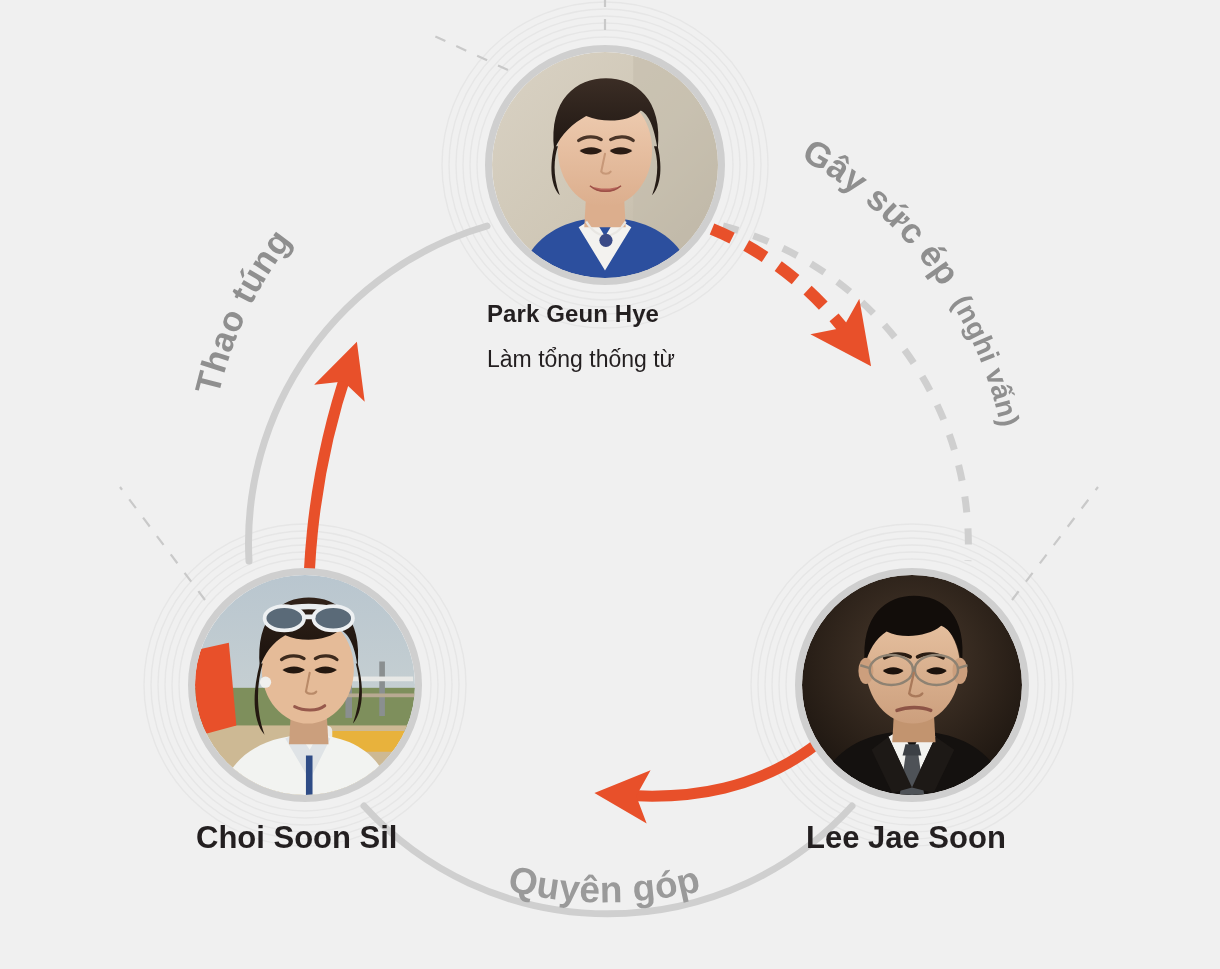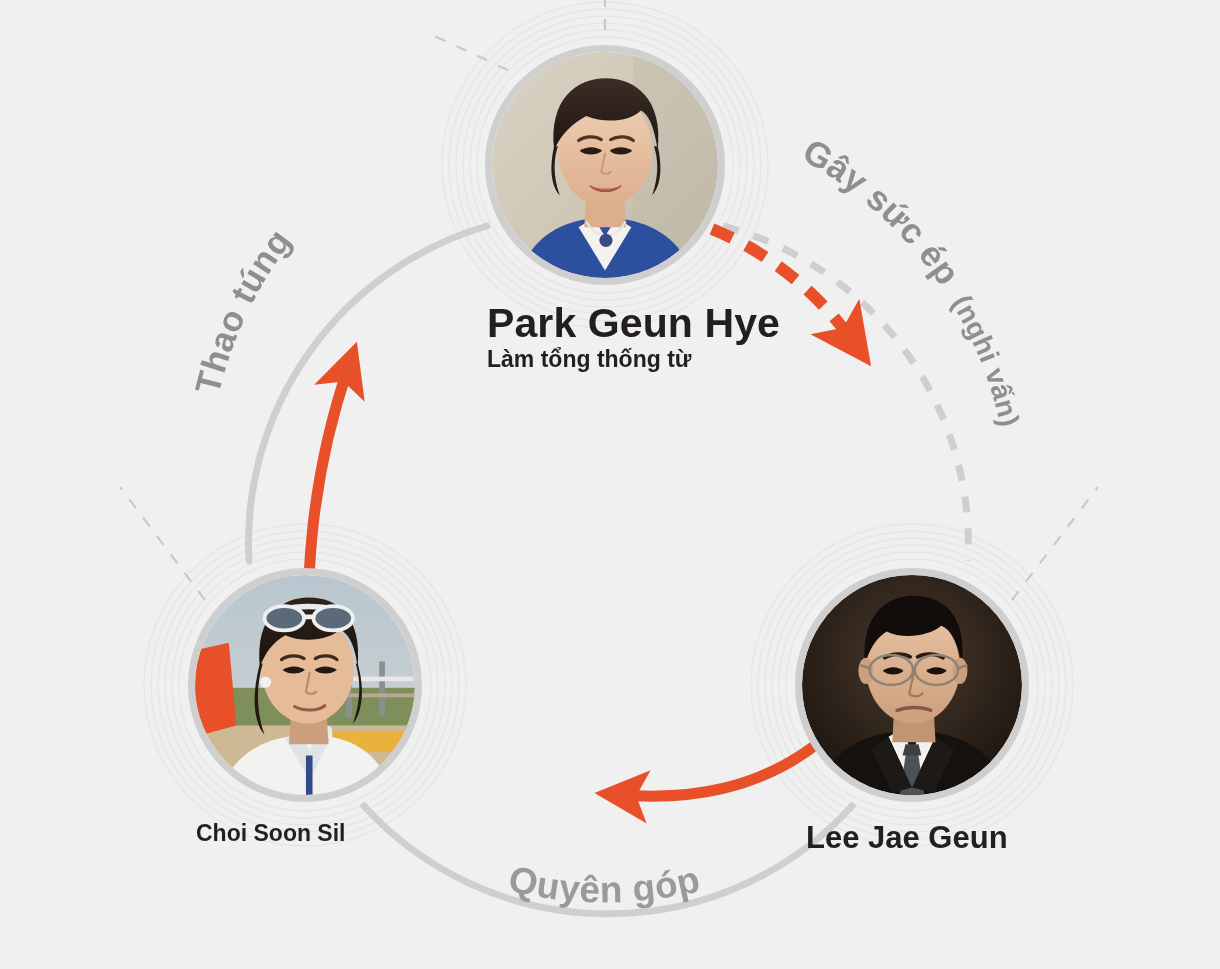--- a/index.html
+++ b/index.html
@@ -35,21 +35,20 @@
     position:absolute;
     font-weight:bold;
     color:#231f20;
     white-space:nowrap;
   }
   .sub{
     position:absolute;
     color:#231f20;
     white-space:nowrap;
     line-height:1.32;
-    font-weight:bold;
   }
   .sub div{white-space:nowrap;}
 </style>
 </head>
 <body>
 
 <div id="stage">
 
   <svg class="layer" viewBox="0 0 1220 969">
     <g stroke="#e6e6e6" fill="none" stroke-width="1.4">
@@ -155,21 +154,21 @@
           <path d="M 125 105 C 131 100 142 100 149 105 C 142 110 131 110 125 105 Z" fill="#2a1c14"></path>
 
           <path d="M 120 108 L 116 127 C 118 130 124 130 126 127" stroke="#c79878" stroke-width="2.2" fill="none" stroke-linecap="round"></path>
 
           <path d="M 104 142 C 113 151 128 151 137 142 C 128 146 113 146 104 142 Z" fill="#b9665c"></path>
           <path d="M 104 142 C 113 150 128 150 137 142" stroke="#9c5047" stroke-width="1.6" fill="none"></path>
         </svg>
       </div>
     </div>
   </div>
-  <div class="name" style="left:487px;top:300px;font-size:41px;letter-spacing:0.1px;">Park Geun Hye</div>
+  <div class="name" style="left:487px;top:300px;font-size:24px;letter-spacing:0.1px;">Park Geun Hye</div>
   <div class="sub" style="left:487px;top:344px;font-size:23px;">
     <div>Làm tổng thống từ</div>
   </div>
 
   <div class="node" style="left:188px;top:568px;width:234px;height:234px;">
     <div class="avatar-ring" style="left:0;top:0;width:234px;height:234px;">
       <div class="avatar-photo">
         <svg viewBox="0 0 234 234" preserveAspectRatio="xMidYMid slice" aria-hidden="true">
           <defs>
             <linearGradient id="cs-sky" x1="0" y1="0" x2="0" y2="1">
@@ -224,21 +223,21 @@
 
           <path d="M 122 104 L 118 124 C 120 127 127 127 129 124" stroke="#b98a68" stroke-width="2.2" fill="none" stroke-linecap="round"></path>
 
           <path d="M 106 140 C 116 145 130 145 138 139" stroke="#97594c" stroke-width="3.2" fill="none" stroke-linecap="round"></path>
 
           <circle cx="75" cy="114" r="6" fill="#f0f0ee"></circle>
         </svg>
       </div>
     </div>
   </div>
-  <div class="name" style="left:196px;top:820px;font-size:23px;">Choi Soon Sil</div>
+  <div class="name" style="left:196px;top:820px;font-size:31px;">Choi Soon Sil</div>
 
   <div class="node" style="left:795px;top:568px;width:234px;height:234px;">
     <div class="avatar-ring" style="left:0;top:0;width:234px;height:234px;">
       <div class="avatar-photo">
         <svg viewBox="0 0 234 234" preserveAspectRatio="xMidYMid slice" aria-hidden="true">
           <defs>
             <radialGradient id="lj-bg" cx="50%" cy="38%" r="75%">
               <stop offset="0%" stop-color="#4a3a2d"></stop>
               <stop offset="60%" stop-color="#2a2018"></stop>
               <stop offset="100%" stop-color="#140f0b"></stop>
@@ -284,21 +283,21 @@
           <path d="M 86 102 C 92 97 102 97 108 102 C 102 107 92 107 86 102 Z" fill="#1c120c"></path>
           <path d="M 132 102 C 138 97 148 97 154 102 C 148 107 138 107 132 102 Z" fill="#1c120c"></path>
 
           <path d="M 119 104 L 114 126 C 117 130 125 130 128 126" stroke="#a9795a" stroke-width="2.4" fill="none" stroke-linecap="round"></path>
 
           <path d="M 101 144 C 112 140 127 140 137 144" stroke="#8d5446" stroke-width="3.6" fill="none" stroke-linecap="round"></path>
         </svg>
       </div>
     </div>
   </div>
-  <div class="name" style="left:806px;top:820px;font-size:31px;">Lee Jae Geun</div>
+  <div class="name" style="left:806px;top:820px;font-size:31px;">Lee Jae Soon</div>
 
   <svg class="layer" viewBox="0 0 1220 969">
     <defs>
 
       <path id="p-thao-tung" d="M 214 418 A 392 392 0 0 1 430 130" fill="none"></path>
 
       <path id="p-gay-suc-ep" d="M 792 154 A 400 400 0 0 1 1008 540" fill="none"></path>
 
       <path id="p-quyen-gop" d="M 470 879 A 400 400 0 0 0 740 879" fill="none"></path>
     </defs>

